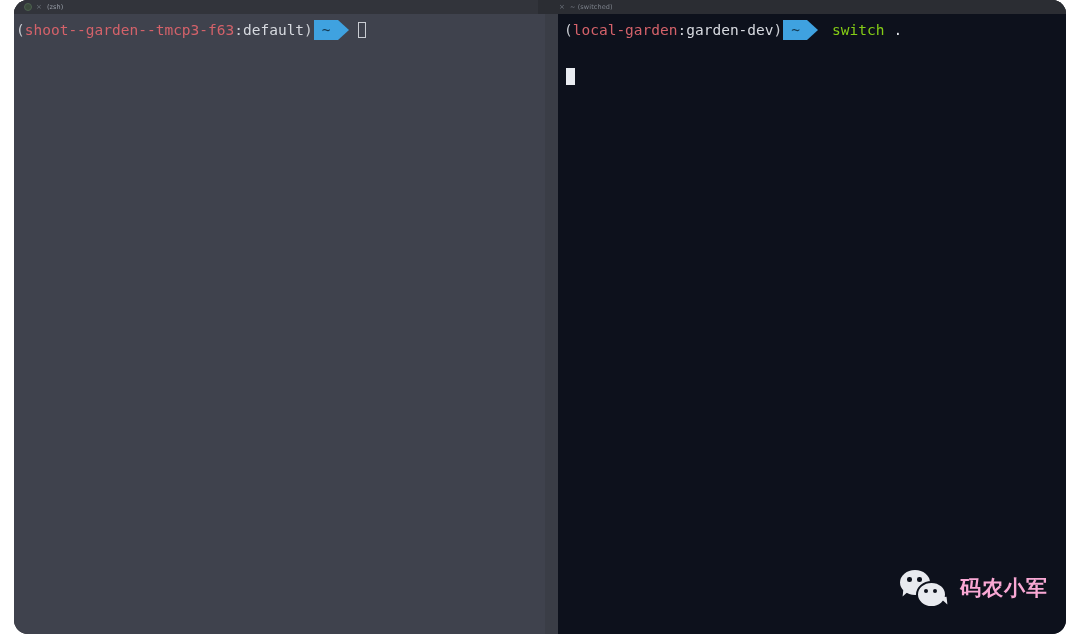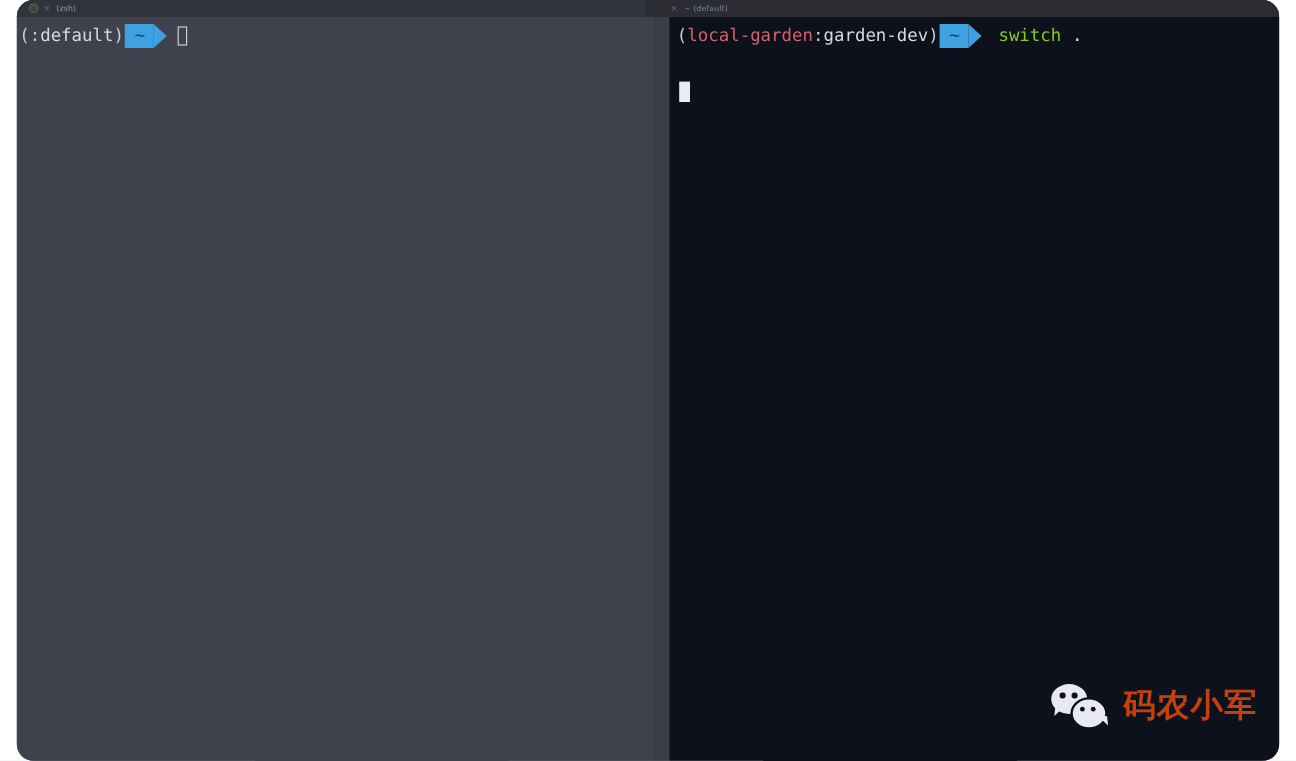--- a/index.html
+++ b/index.html
@@ -269,52 +269,52 @@
     background: #0d111c;
     border-radius: 50%;
   }
   #wechat-icon .eye.b1 { left: 7px;  top: 9px; }
   #wechat-icon .eye.b2 { left: 17px; top: 9px; }
   #wechat-icon .eye.s1 { left: 24px; top: 21px; width: 4px; height: 4px; }
   #wechat-icon .eye.s2 { left: 33px; top: 21px; width: 4px; height: 4px; }
 
   #watermark-text {
     font-family: Liberation Serif, serif;
-    font-size: 27px;
+    font-size: 21px;
     font-weight: 700;
-    color: #c2410c;
+    color: #f9a8d4;
     letter-spacing: 1px;
     line-height: 1;
   }
 </style>
 </head>
 <body>
 
 <div id="terminal-window">
 
   <div id="tabbar">
 
     <div class="tab" id="tab-left">
       <span class="tab-dot"></span>
       <span class="tab-x">×</span>
       <span class="tab-label">(zsh)</span>
     </div>
 
     <div class="tab" id="tab-right">
       <span class="tab-x">×</span>
-      <span class="tab-label">~ (default)</span>
+      <span class="tab-label">~ (switched)</span>
     </div>
 
   </div>
 
   <div id="pane-left">
     <div class="line-wrap-left">
 
       <div class="term-line">
-        <span class="t-paren">(</span><span class="t-colon">:</span><span class="t-ns">default</span><span class="t-paren">)</span>
+        <span class="t-paren">(</span><span class="t-ctx">shoot--garden--tmcp3-f63</span><span class="t-colon">:</span><span class="t-ns">default</span><span class="t-paren">)</span>
 
         <span class="powerline">
           <span class="pl-body">~</span>
           <span class="pl-arrow"></span>
         </span>
 
         <span class="cursor-hollow"></span>
       </div>
 
     </div>

